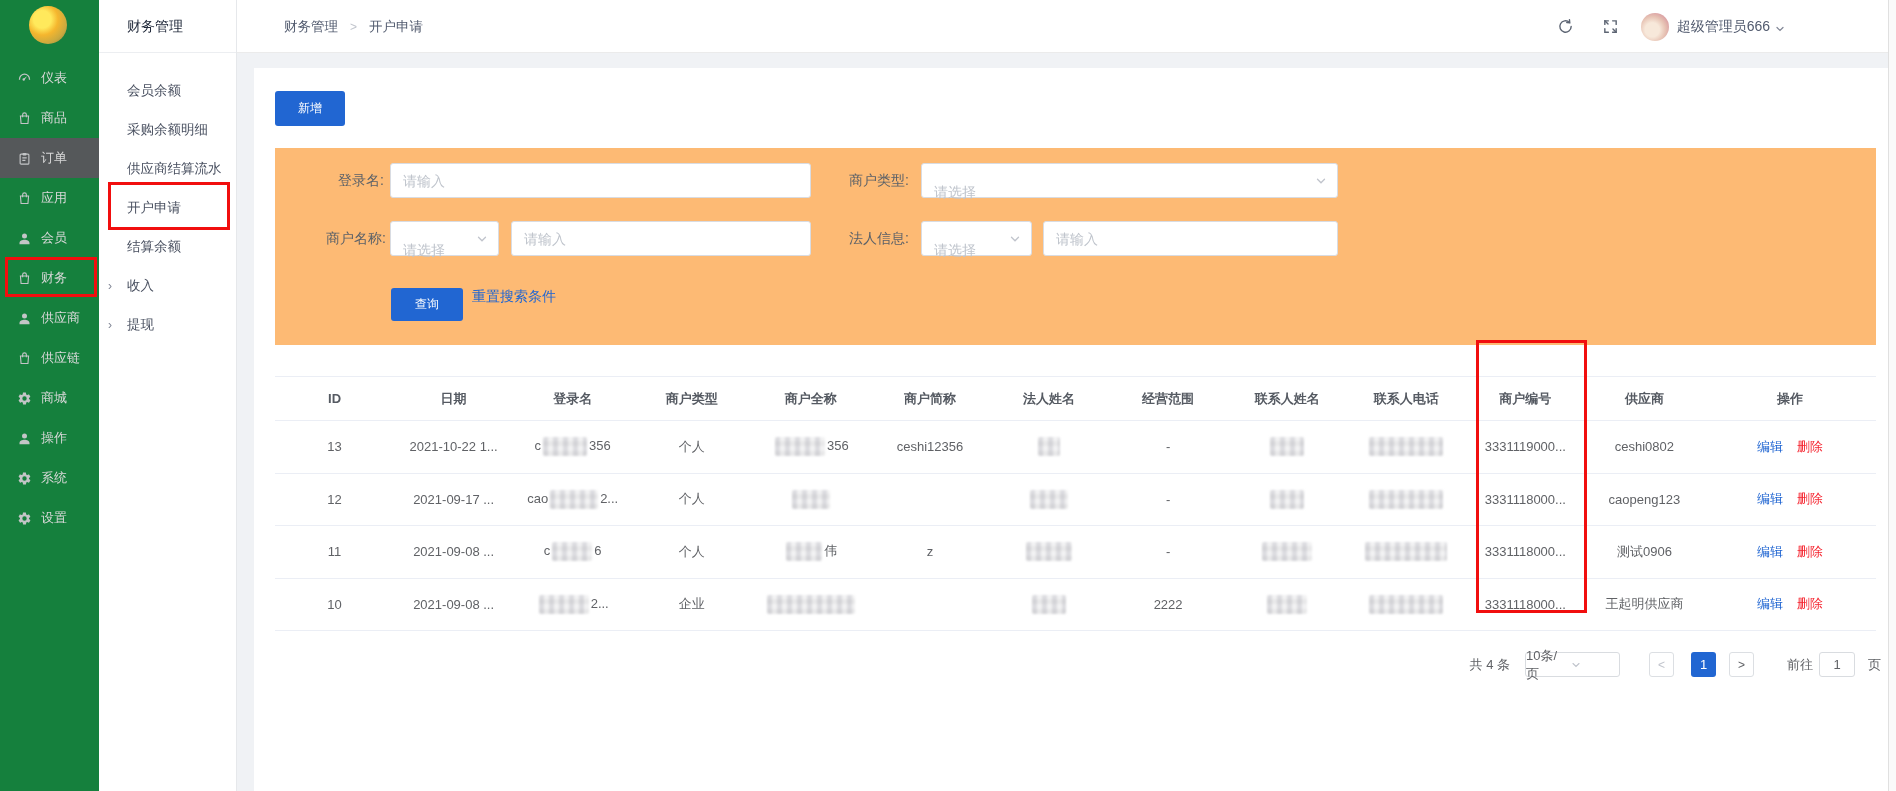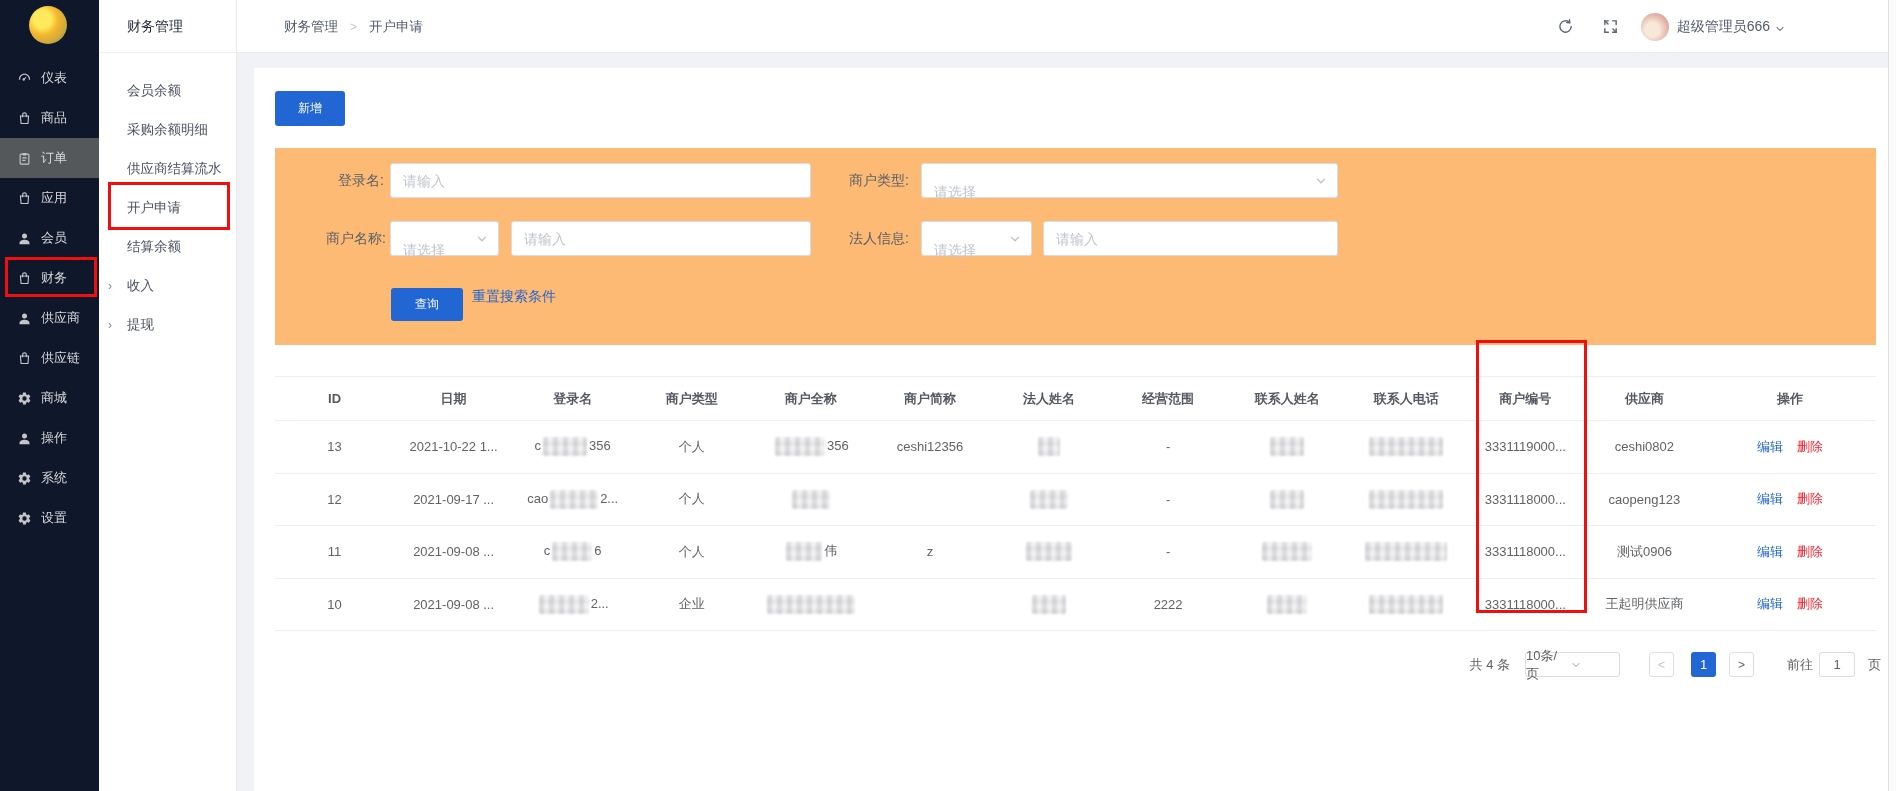--- a/index.html
+++ b/index.html
@@ -1,21 +1,21 @@
 <!DOCTYPE html>
 <html><head>
 <meta charset="utf-8">
 <style>
   * { margin:0; padding:0; box-sizing:border-box; }
   html,body { background:#fff; }
   body { font-family:"Liberation Sans","DejaVu Sans",sans-serif; }
   .app { position:relative; width:1896px; height:791px; overflow:hidden; background:#f0f2f5; }
 
   
-  .sidebar-dark { position:absolute; left:0; top:0; width:99px; height:791px; background:#0f172a; z-index:2; }
+  .sidebar-dark { position:absolute; left:0; top:0; width:99px; height:791px; background:#15803d; z-index:2; }
   .side-avatar { position:absolute; left:29px; top:6px; width:38px; height:38px; border-radius:50%;
     background:radial-gradient(circle at 35% 35%, #ffe95c 0 25%, #f5b62e 45%, #caa93f 70%, #7d7a36 100%); }
   .side-items { position:absolute; top:58px; left:0; right:0; }
   .side-item { height:40px; display:flex; align-items:center; padding-left:17px; cursor:pointer; color:#d8d8d8; font-size:13px; }
   .side-item.active { background:#55585a; }
   .side-item .ic { width:15px; height:15px; margin-right:9px; color:#c3c5c7; flex:none; display:flex; }
   .side-item .ic svg { width:15px; height:15px; }
 
   
   .sidebar-sub { position:absolute; left:99px; top:0; width:138px; height:791px; background:#fff; border-right:1px solid #e6e8eb; z-index:2; }

